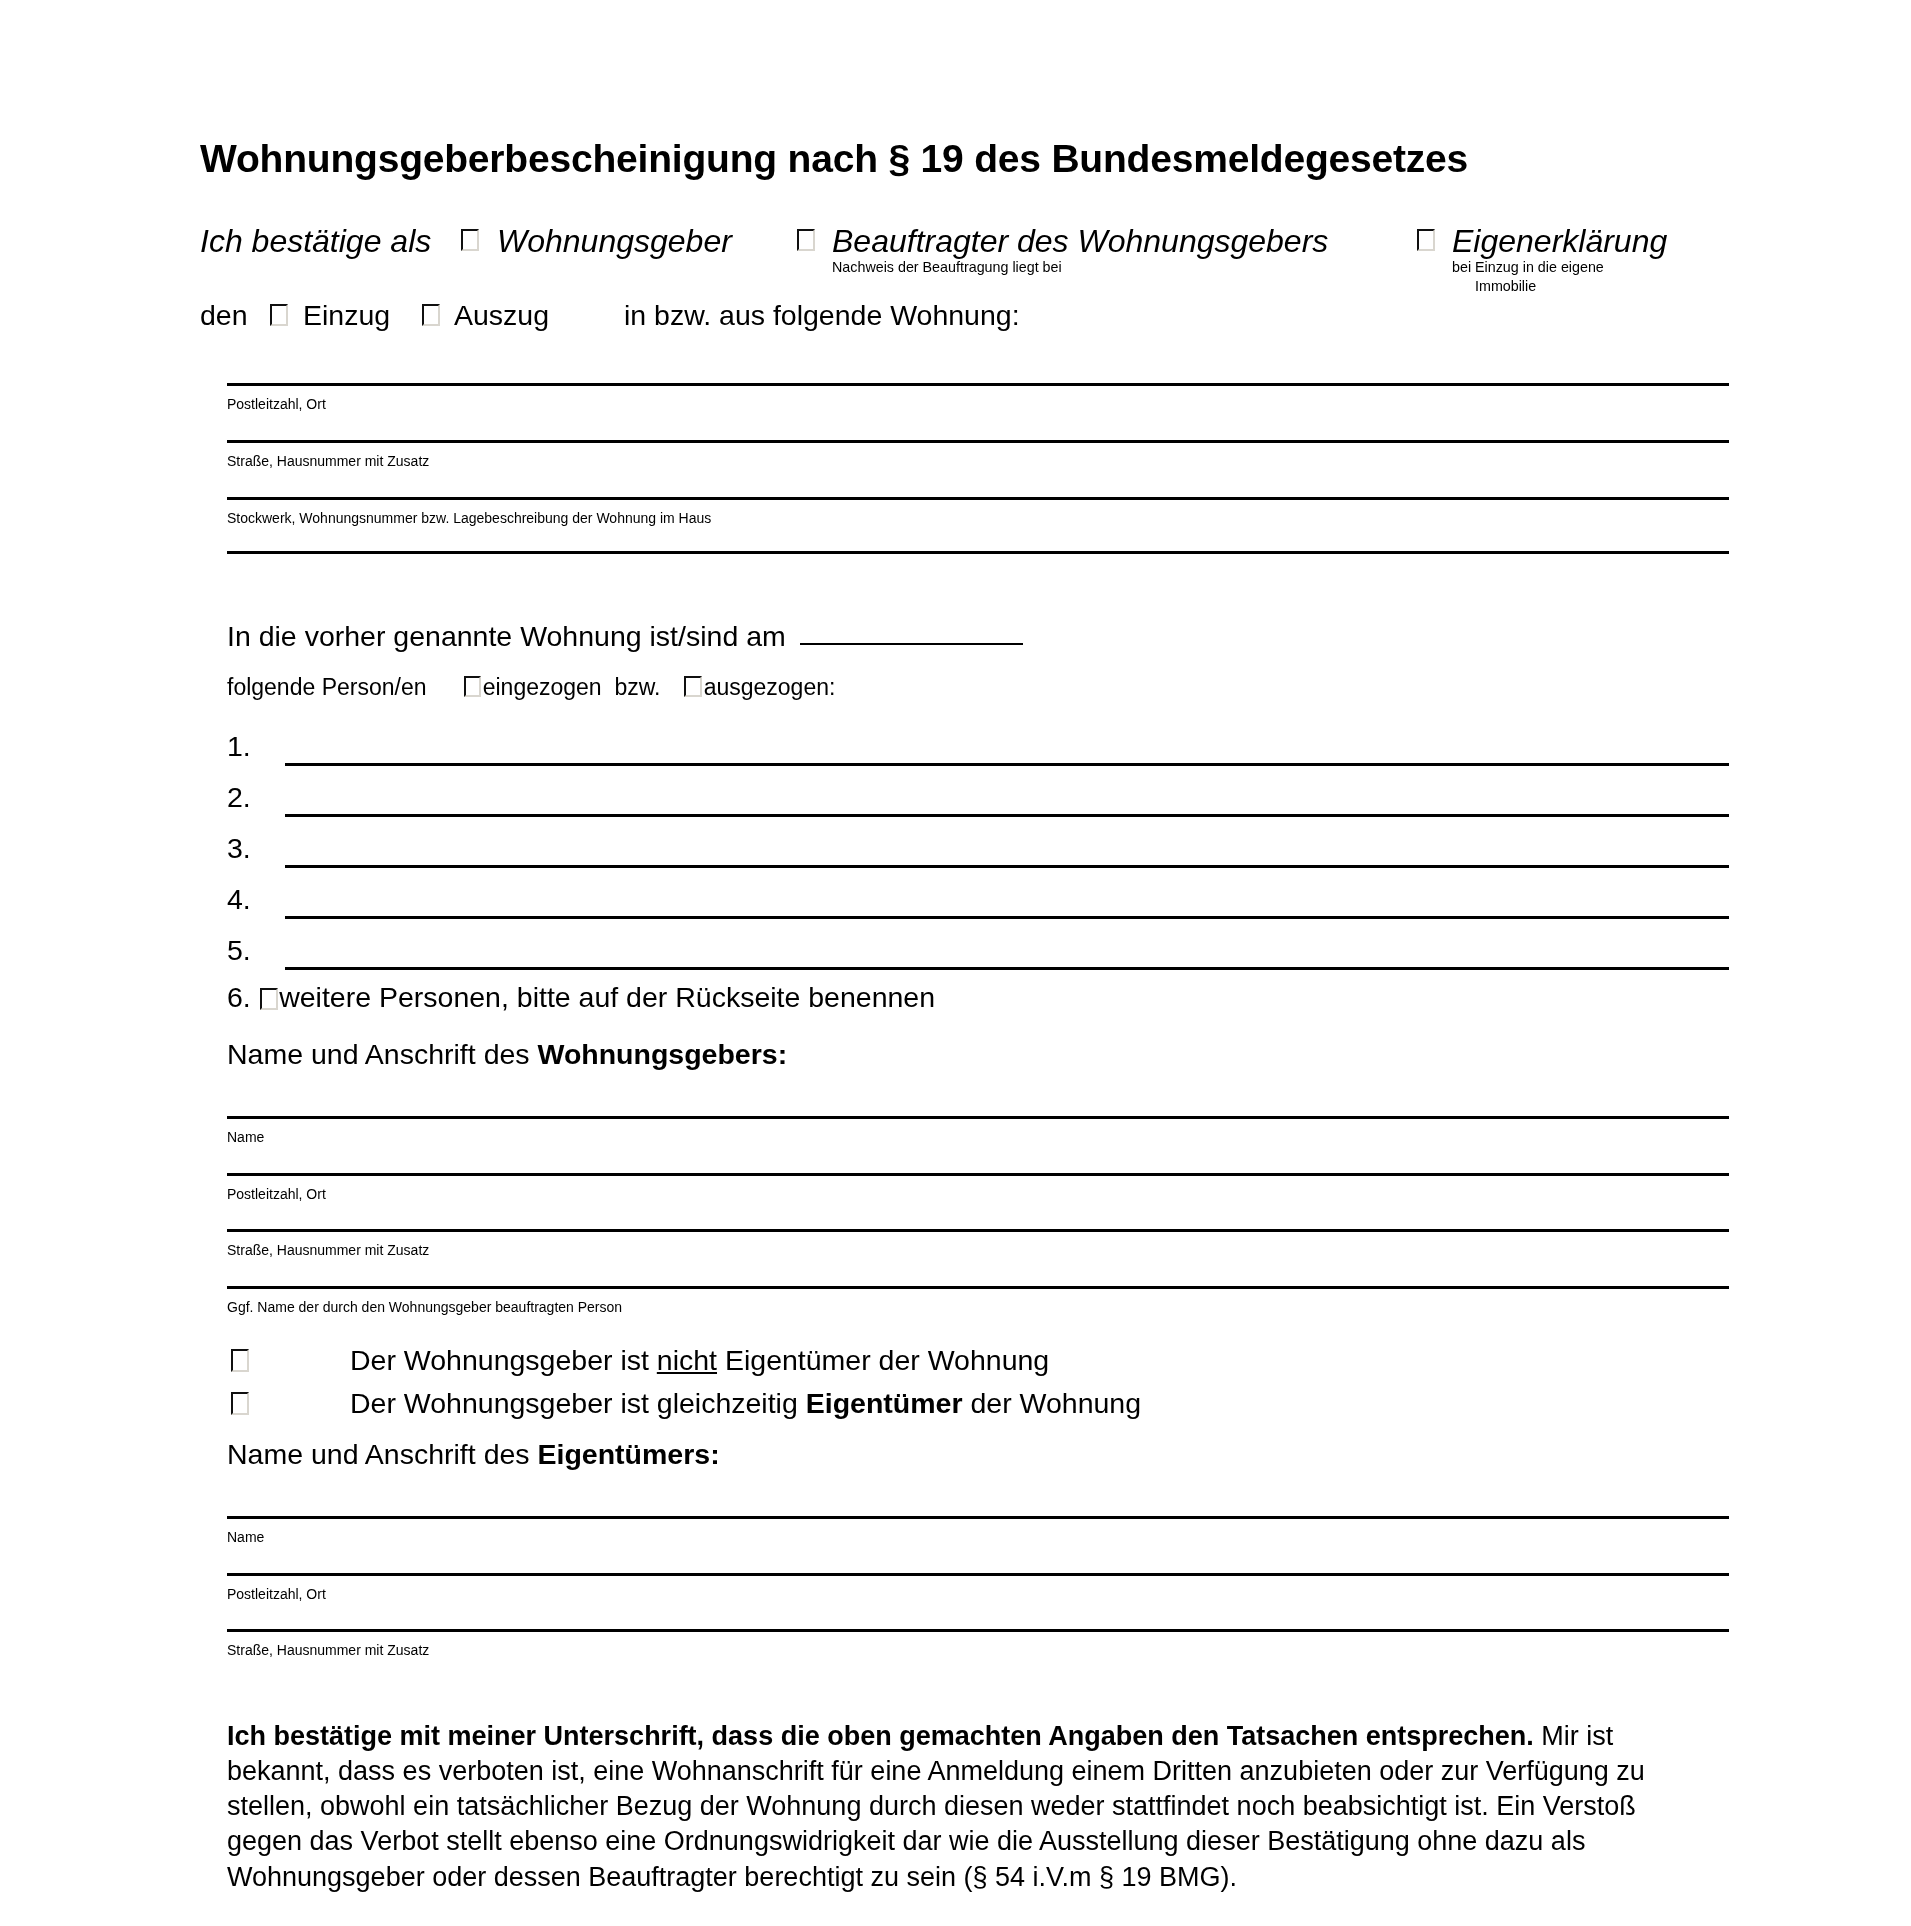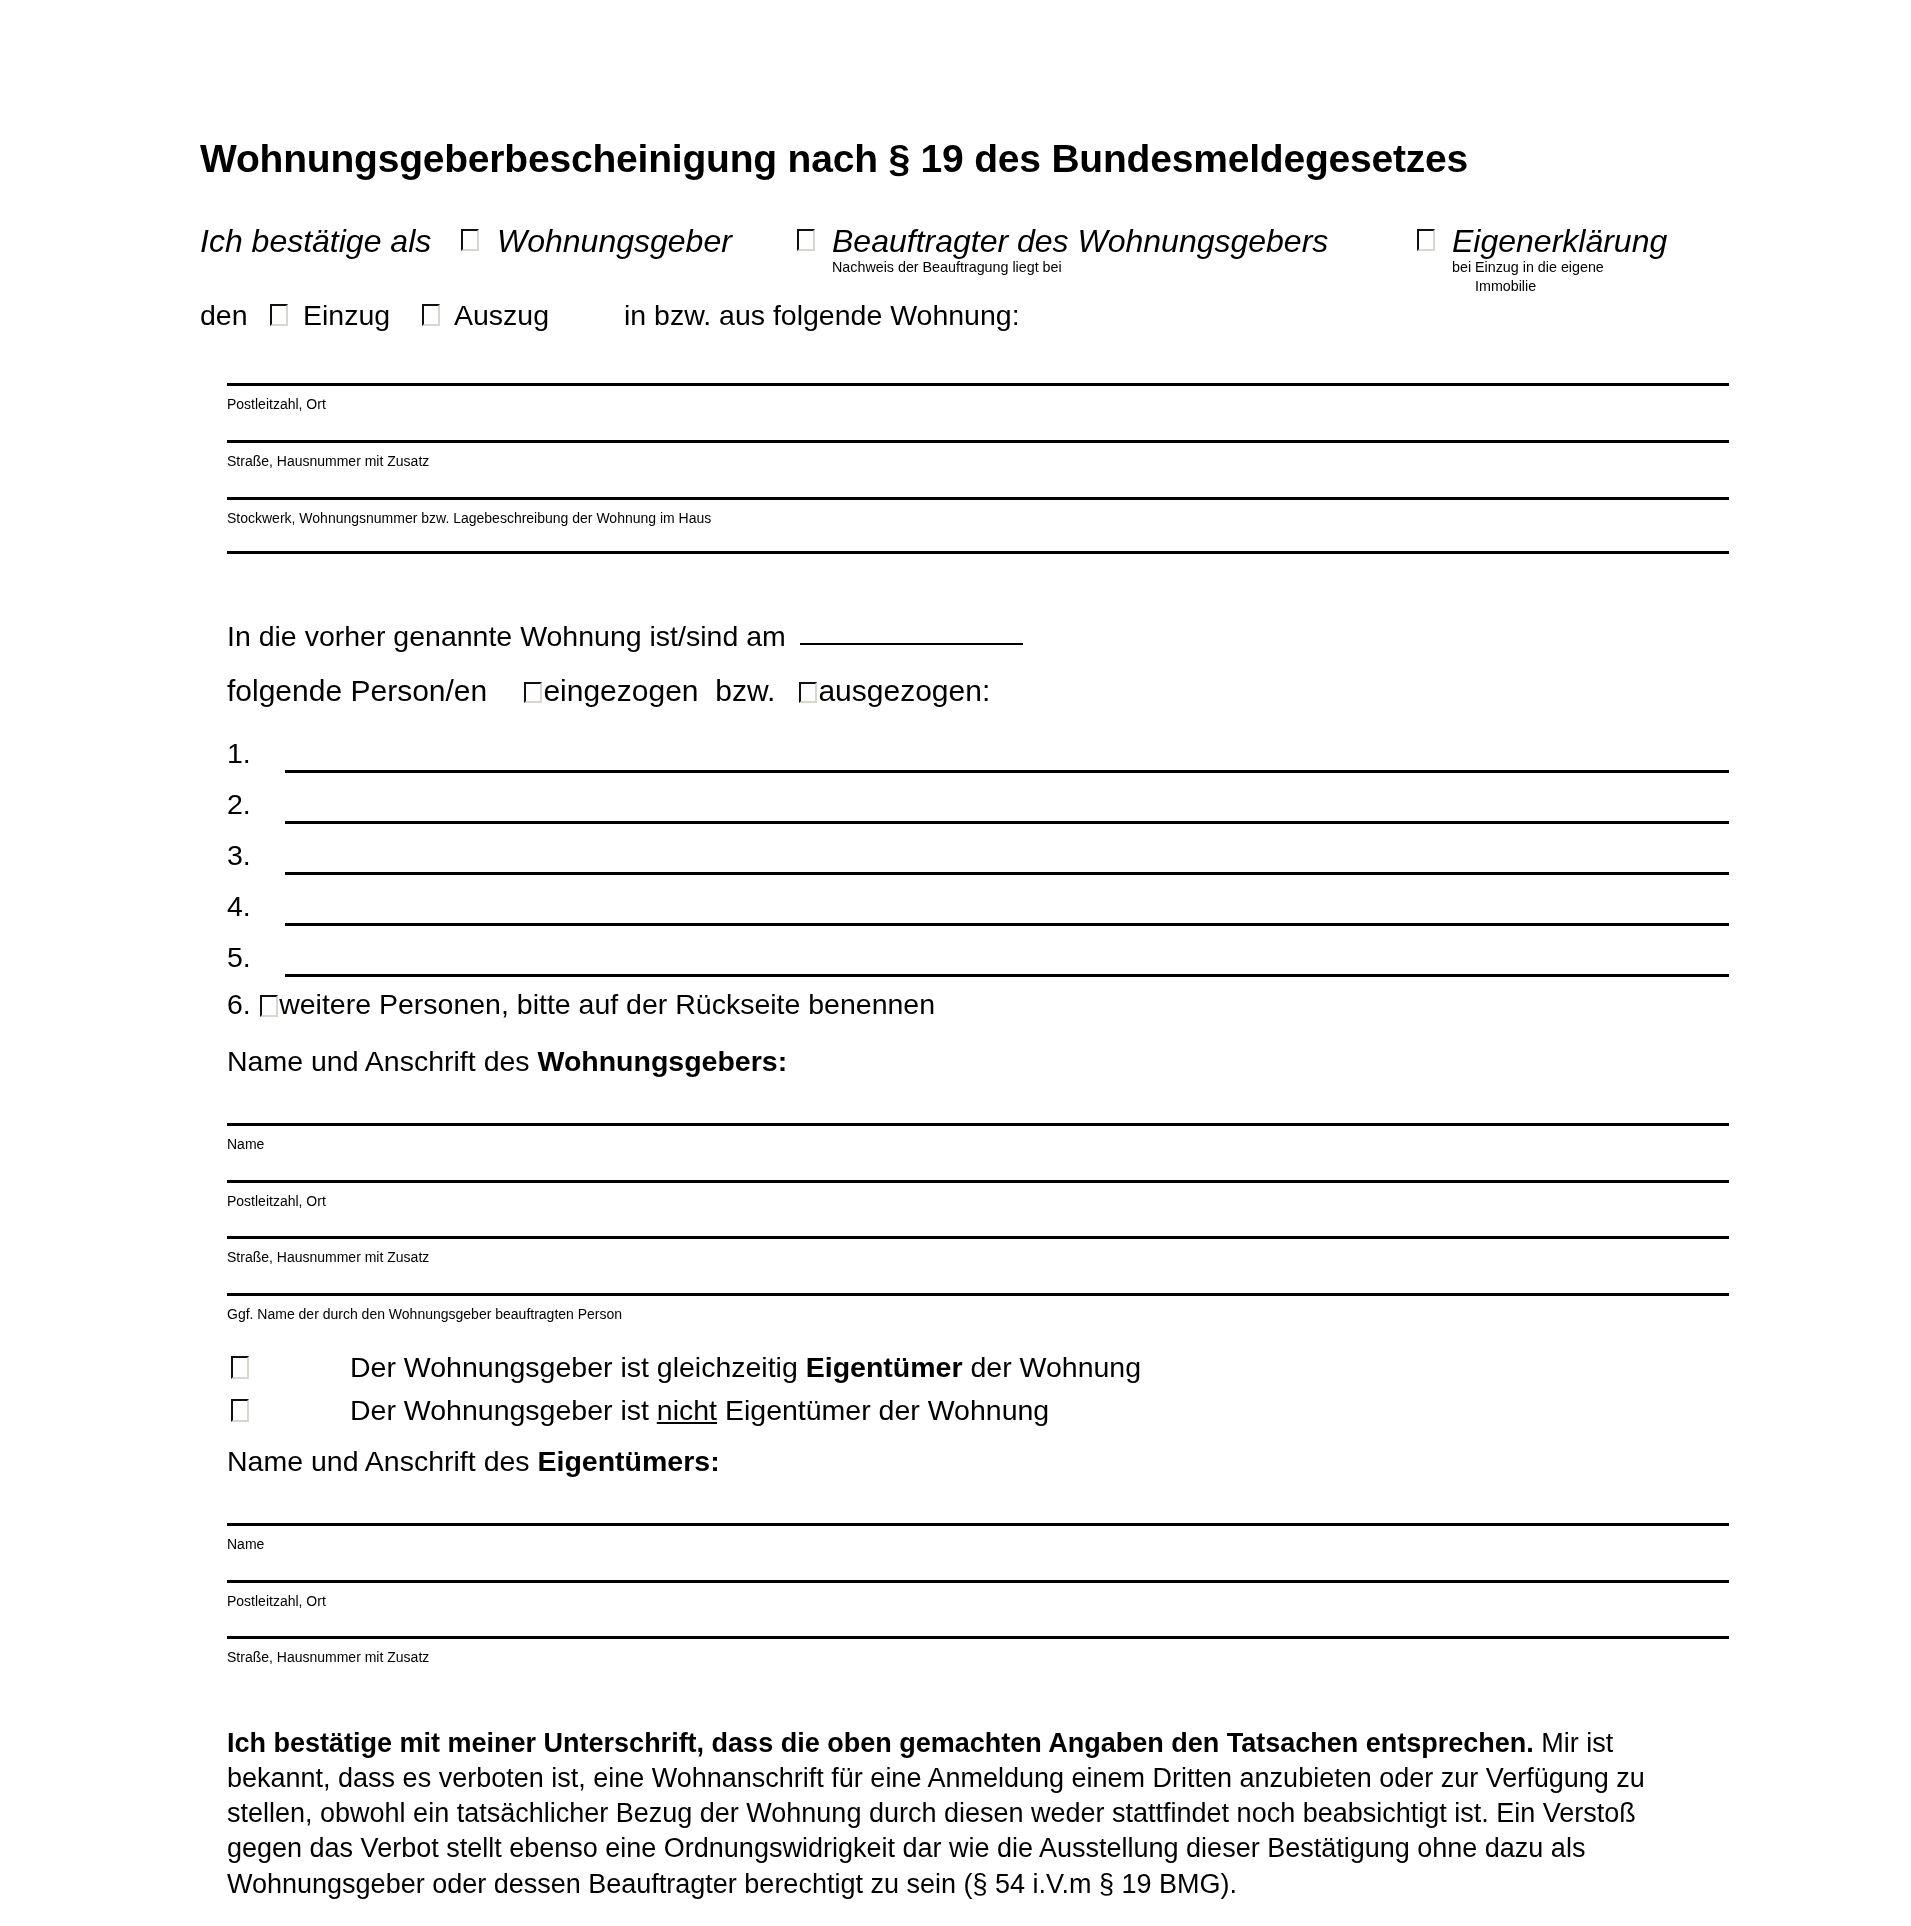--- a/index.html
+++ b/index.html
@@ -99,21 +99,21 @@
   .sec-prev { position: relative; margin-top: 16px; }
   .prev-line1 { font-size: 28.5px; white-space: nowrap; }
   .date-blank {
     display: inline-block;
     width: 223px;
     border-bottom: 2.7px solid #000000;
     height: 20px;
     vertical-align: 1.2px;
     margin-left: 14.6px;
   }
-  .prev-line2 { font-size: 30px; white-space: nowrap; margin-top: 21px; }
+  .prev-line2 { font-size: 23px; white-space: nowrap; margin-top: 21px; }
   .prev-line2 .cbox { margin-right: 1.5px; margin-left: 37px; }
   .prev-line2 .cbox.second { margin-left: 24px; }
 
   
   .person-row {
     position: relative;
     height: 51px;
   }
   .person-num {
     position: absolute;
@@ -312,26 +312,26 @@
     <div class="field">
       <div class="rule"></div>
       <span class="flabel">Ggf. Name der durch den Wohnungsgeber beauftragten Person</span>
     </div>
 
     <div style="height:30px;"></div>
     <div style="margin-left:27px;">
 
       <div class="owner-row">
         <span class="cbox tall"></span>
-        <span class="otext"><span>Der Wohnungsgeber ist gleichzeitig </span><b>Eigentümer</b><span> der Wohnung</span></span>
+        <span class="otext"><span>Der Wohnungsgeber ist </span><u>nicht</u><span> Eigentümer der Wohnung</span></span>
       </div>
 
       <div class="owner-row">
         <span class="cbox tall"></span>
-        <span class="otext"><span>Der Wohnungsgeber ist </span><u>nicht</u><span> Eigentümer der Wohnung</span></span>
+        <span class="otext"><span>Der Wohnungsgeber ist gleichzeitig </span><b>Eigentümer</b><span> der Wohnung</span></span>
       </div>
     </div>
 
     <div style="height:8.5px;"></div>
     <div class="heading" style="margin-left:27px;">
       <span>Name und Anschrift des </span><b>Eigentümers:</b>
     </div>
 
     <div style="height:45px;"></div>
 

